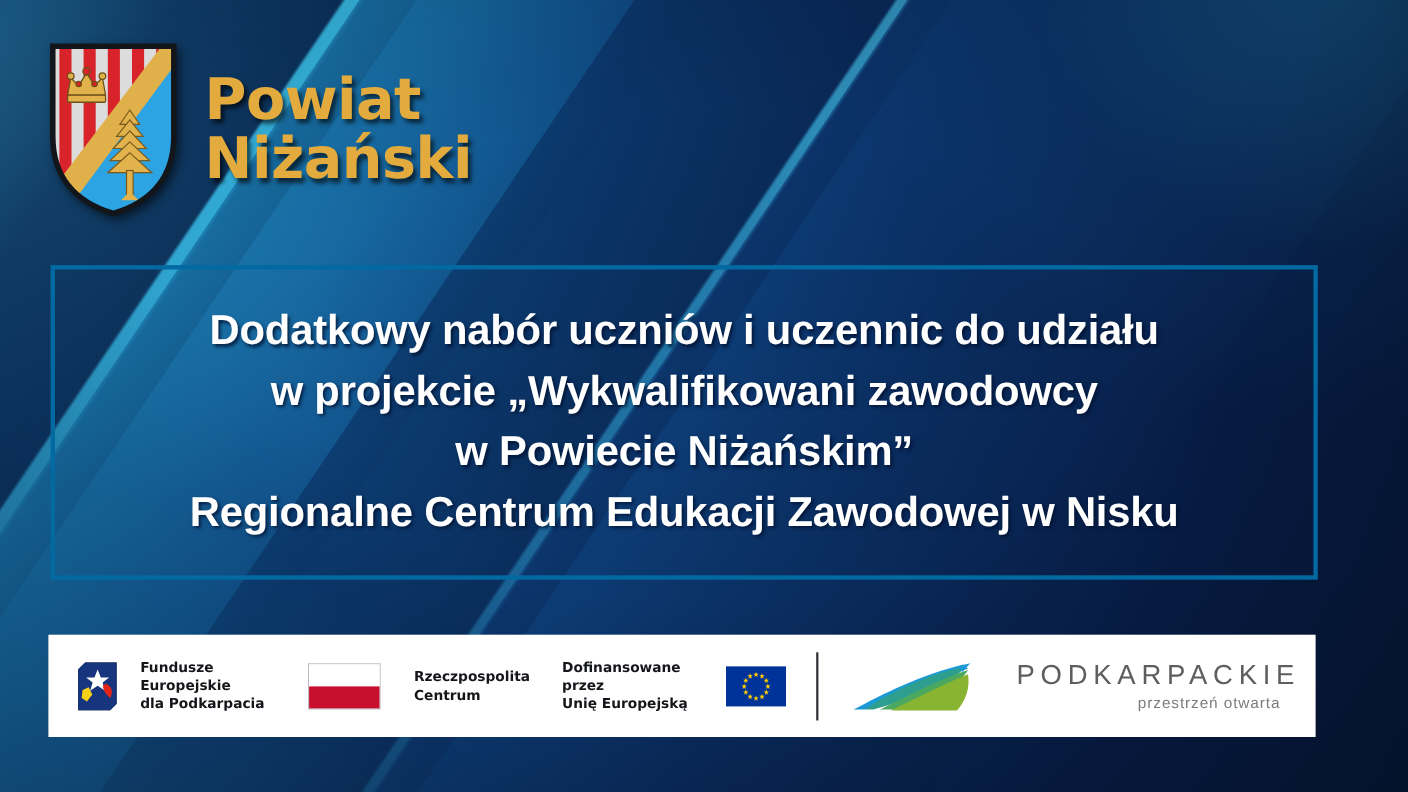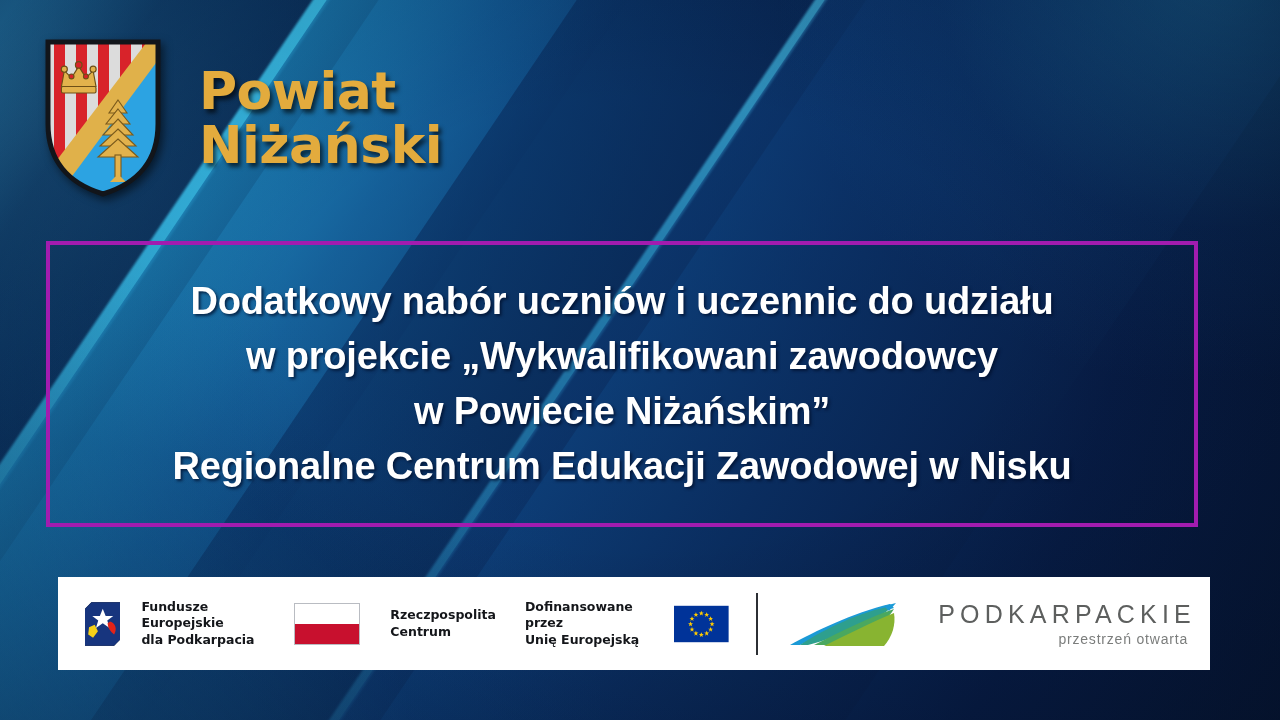--- a/index.html
+++ b/index.html
@@ -57,40 +57,40 @@
     position: absolute; inset: 0;
     background: radial-gradient(ellipse at 50% 45%, rgba(0,0,0,0) 40%, rgba(2,10,28,.35) 100%);
   }
 
   
   .header {
     position: absolute;
     left: 44px; top: 38px;
     display: flex;
     align-items: center;
-    gap: 37px;
+    gap: 24px;
   }
   .crest { width: 118px; height: 160px; filter: drop-shadow(3px 4px 4px rgba(0,0,0,.55)); }
   .brand {
     font-family: "DejaVu Sans", sans-serif;
     font-weight: bold;
     font-size: 52px;
     line-height: 1.04;
     letter-spacing: -0.5px;
     color: #e3ab3d;
     text-shadow: 3px 4px 4px rgba(0,0,0,.62);
     white-space: pre-line;
   }
 
   
   .title-box {
     position: absolute;
     left: 46px; top: 241px;
     width: 1152px; height: 286px;
-    border: 4px solid #a21caf;
+    border: 4px solid #0369a1;
     box-sizing: border-box;
     display: flex;
     align-items: center;
     justify-content: center;
   }
   .title-lines {
     text-align: center;
     color: #ffffff;
     font-family: "Liberation Sans", sans-serif;
     font-weight: bold;
@@ -98,21 +98,21 @@
     line-height: 1.45;
     letter-spacing: -0.2px;
     text-shadow: 2px 2px 3px rgba(0,16,45,.75);
     white-space: pre-line;
     padding: 0 18px;
   }
 
   
   .logo-bar {
     position: absolute;
-    left: 58px; top: 577px;
+    left: 44px; top: 577px;
     width: 1152px; height: 93px;
     background: #ffffff;
     display: flex;
     align-items: center;
     padding: 0 14px;
     box-sizing: border-box;
   }
   .logo-unit { display: flex; align-items: center; }
   .logo-cap {
     font-family: "DejaVu Sans", sans-serif;
@@ -144,21 +144,21 @@
     color: #5d5f5e;
     font-weight: normal;
   }
   .pk-sub {
     font-family: "Liberation Sans", sans-serif;
     font-size: 14px;
     letter-spacing: .8px;
     color: #7b7d7c;
     text-align: right;
     margin-top: 5px;
-    margin-right: 8px;
+    margin-right: 18px;
   }
   .sp-a { width: 26px; }
   .sp-b { width: 36px; }
   .sp-c { width: 30px; }
   .sp-d { width: 34px; }
   .sp-e { width: 30px; }
   .sp-f { width: 40px; }
   .sp-g { width: 16px; }
 </style>
 </head>

